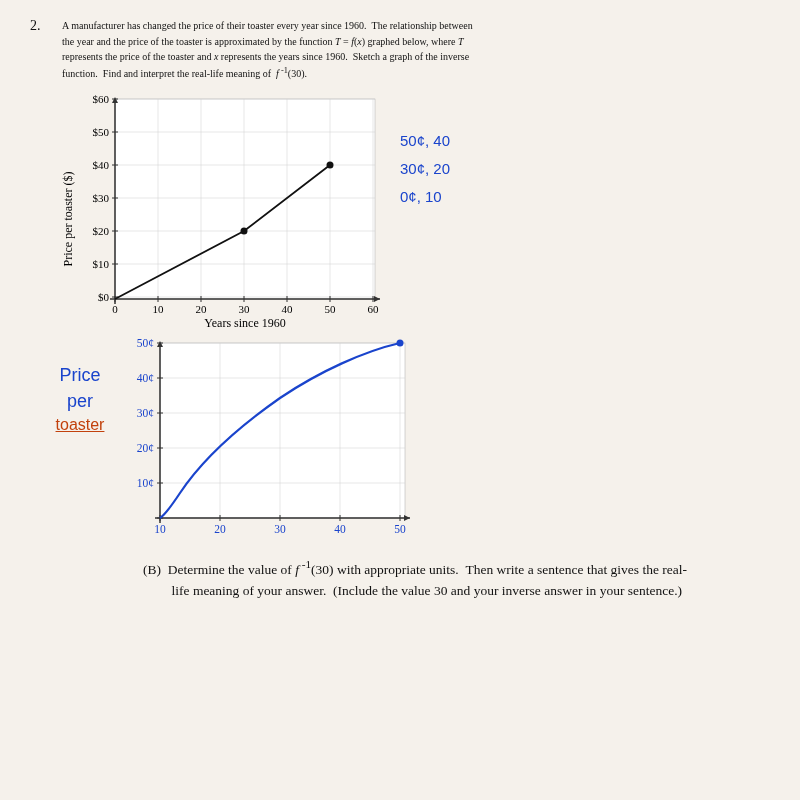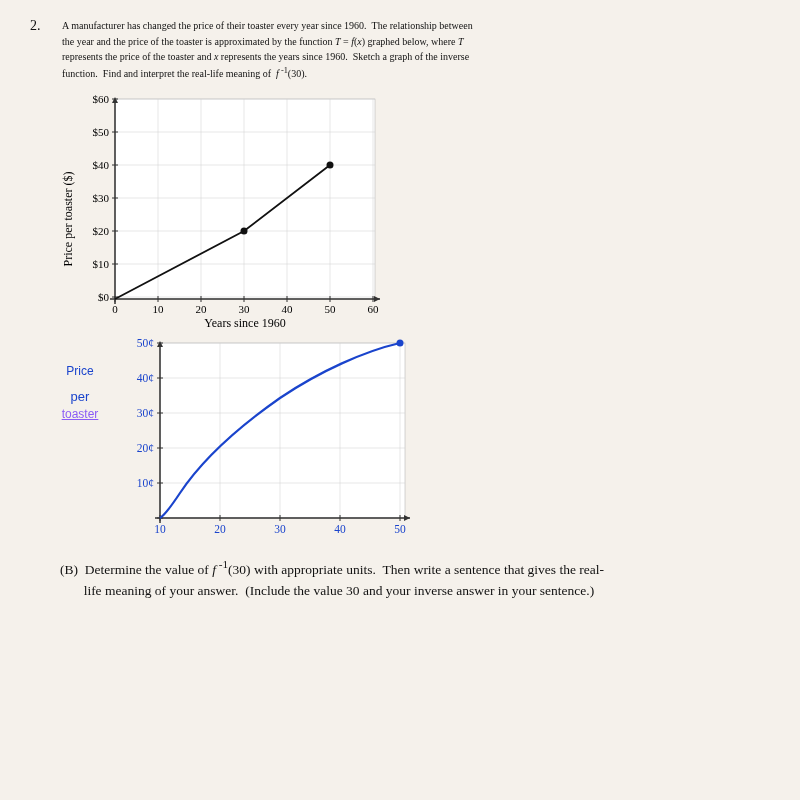--- a/index.html
+++ b/index.html
@@ -55,20 +55,21 @@
       margin-top: 10px;
       margin-left: 30px;
       font-size: 13.5px;
       line-height: 1.5;
     }
     .part-b-label {
       margin-top: 8px;
       margin-left: 30px;
       font-size: 13.5px;
       line-height: 1.55;
+      text-align: center;
     }
     svg text {
       font-family: 'Times New Roman', Times, serif;
     }
   </style>
 </head>
 <body>
 
 <div class="page">
 
@@ -146,29 +147,34 @@
       <text transform="translate(12,130) rotate(-90)" text-anchor="middle" font-size="12">Price per toaster ($)</text>
 
       <text x="185" y="238" text-anchor="middle" font-size="12">Years since 1960</text>
 
       <polyline points="55,210 184,142 270,76" fill="none" stroke="#111" stroke-width="1.8"></polyline>
 
       <circle cx="184" cy="142" r="3.5" fill="#111"></circle>
       <circle cx="270" cy="76" r="3.5" fill="#111"></circle>
     </svg>
 
+    <div class="chart-notes">
+      <div class="chart-note">50¢, 40</div>
+      <div class="chart-note">30¢, 20</div>
+      <div class="chart-note">0¢, 10</div>
+    </div>
   </div>
 
 
   <div style="display:flex; margin-top:4px; margin-left:20px; position:relative; height:215px; align-items:flex-start;">
 
     <div style="display:flex; flex-direction:column; align-items:center; justify-content:center; width:60px; padding-top:30px;">
-      <span style="color:#1a44cc; font-size:12px; font-family:Arial,sans-serif; line-height:1.4;">Price</span>
-      <span style="color:#1a44cc; font-size:13px; font-family:Arial,sans-serif; line-height:1.4;margin-top:8px;">per</span>
-      <span style="color:#8b5cf6; font-size:12px; font-family:Arial,sans-serif; line-height:1.4; text-decoration: underline;">toaster</span>
+      <span style="color:#1a44cc; font-size:18px; font-family:Arial,sans-serif; line-height:1.4;">Price</span>
+      <span style="color:#1a44cc; font-size:18px; font-family:Arial,sans-serif; line-height:1.4;">per</span>
+      <span style="color:#c2410c; font-size:16px; font-family:Arial,sans-serif; line-height:1.4; text-decoration: underline;">toaster</span>
     </div>
 
     <svg width="320" height="215" style="display:block; margin-top:0;">
 
       <rect x="50" y="10" width="245" height="175" fill="white" stroke="#aaa" stroke-width="0.5"></rect>
 
       <line x1="50" y1="10" x2="295" y2="10" stroke="#ccc" stroke-width="0.5"></line>
       <line x1="50" y1="45" x2="295" y2="45" stroke="#ccc" stroke-width="0.5"></line>
       <line x1="50" y1="80" x2="295" y2="80" stroke="#ccc" stroke-width="0.5"></line>
       <line x1="50" y1="115" x2="295" y2="115" stroke="#ccc" stroke-width="0.5"></line>

